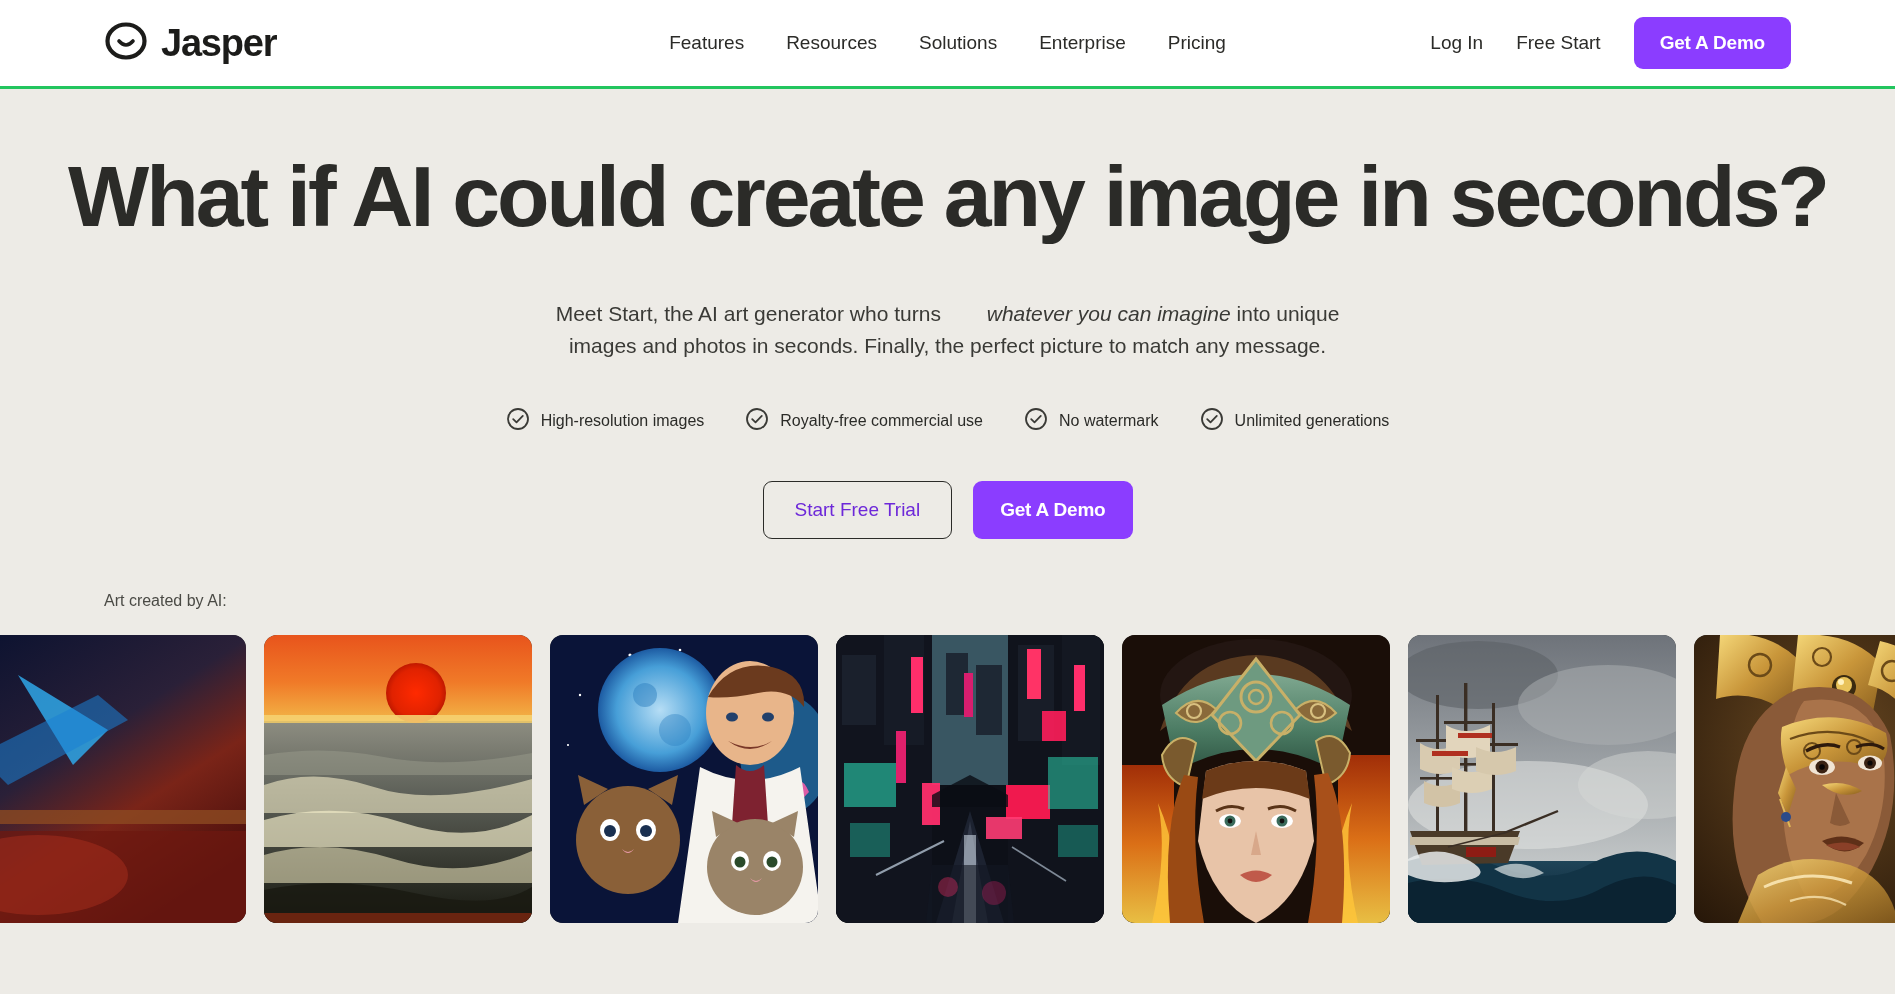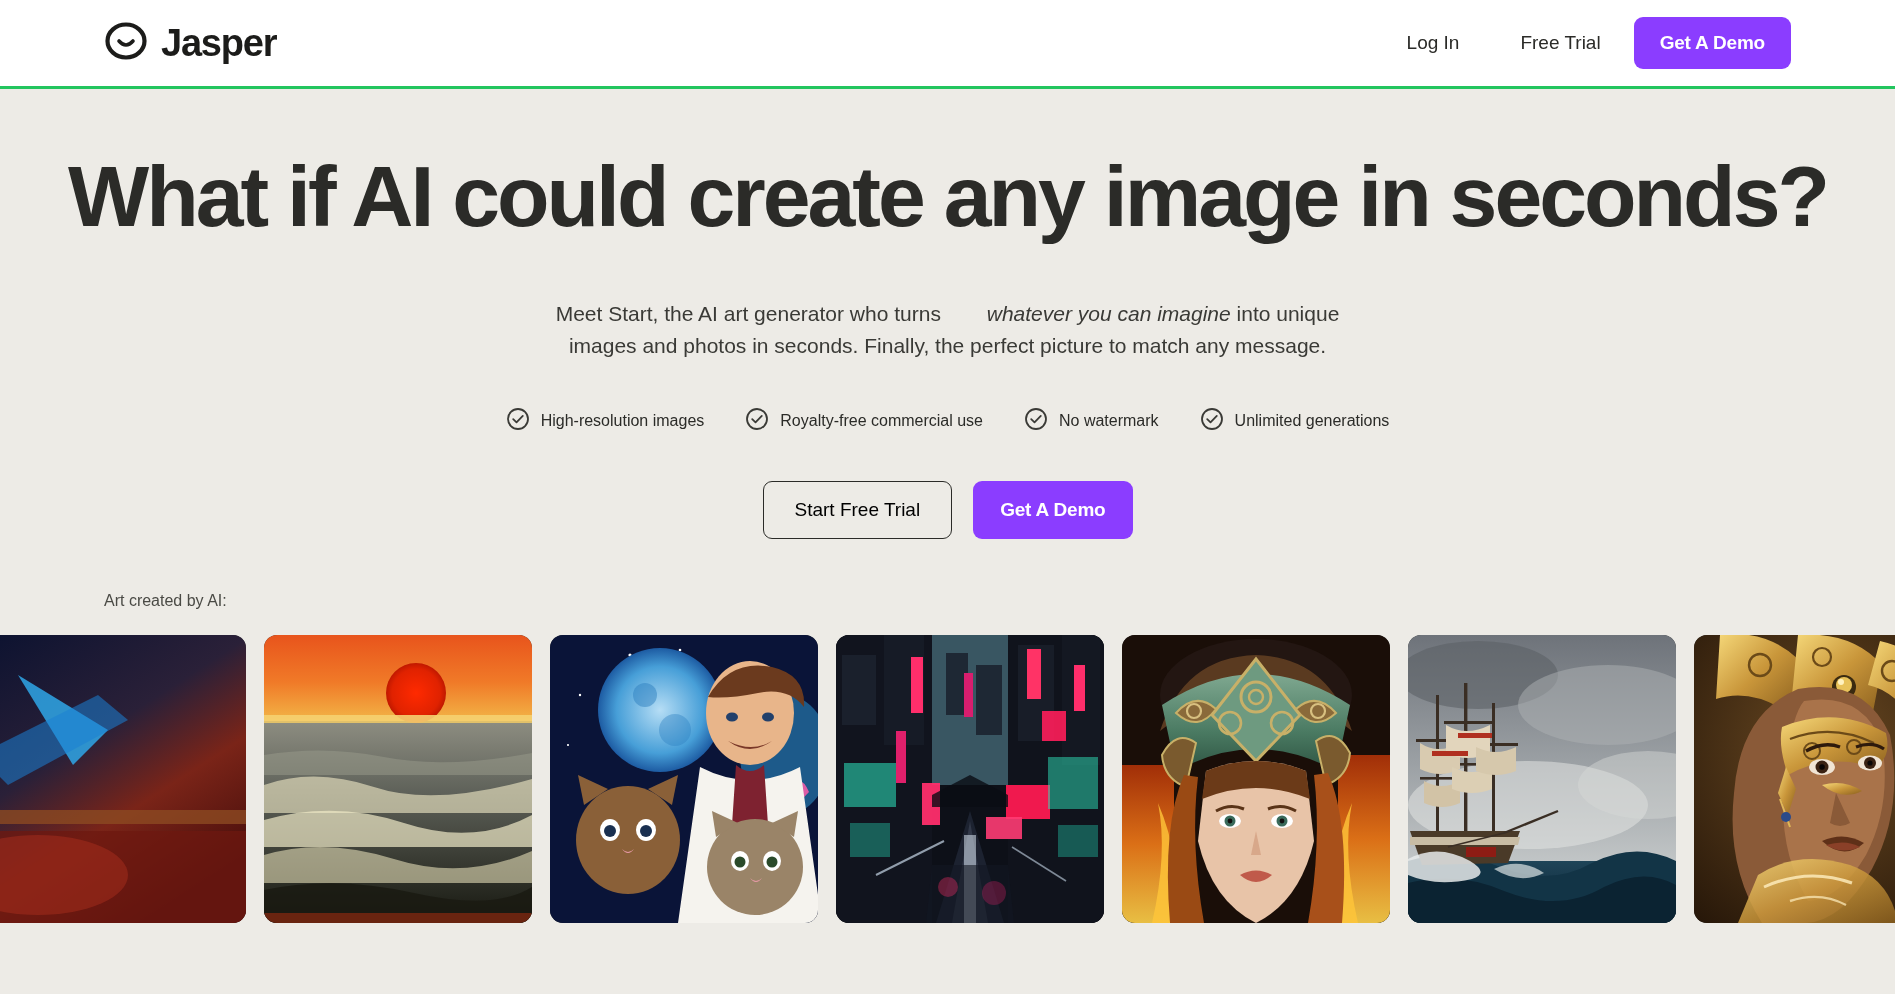--- a/index.html
+++ b/index.html
@@ -58,21 +58,20 @@
     margin-left: auto;
     display: flex;
     align-items: center;
     gap: 33px;
   }
   .header-link {
     font-size: 19px;
     color: #2B2B28;
     cursor: pointer;
     white-space: nowrap;
-    margin-left: 28px;
   }
   .btn-demo-header {
     background: #8B3DFF;
     color: #FFFFFF;
     font-size: 19px;
     font-weight: bold;
     letter-spacing: -0.2px;
     border: none;
     border-radius: 9px;
     padding: 15px 26px;
@@ -129,21 +128,21 @@
 
   .cta-row {
     display: flex;
     justify-content: center;
     align-items: center;
     gap: 21px;
     margin-top: 46px;
   }
   .btn-trial {
     background: transparent;
-    color: #000000;
+    color: #6d28d9;
     font-size: 19px;
     border: 1.5px solid #2B2B28;
     border-radius: 9px;
     padding: 17px 31px;
     cursor: pointer;
     white-space: nowrap;
     font-family: "Liberation Sans", sans-serif;
   }
   .btn-demo-hero {
     background: #8B3DFF;
@@ -198,24 +197,31 @@
   <div class="logo">
     <span class="logo-mark">
       <svg width="44" height="40" viewBox="0 0 44 40">
         <ellipse cx="22" cy="20" rx="18.5" ry="16.5" fill="none" stroke="#1C1C1A" stroke-width="4.2"></ellipse>
         <path d="M15 20 Q22 28 29 20" fill="none" stroke="#1C1C1A" stroke-width="3.6" stroke-linecap="round"></path>
       </svg>
     </span>
     <span class="logo-text">Jasper</span>
   </div>
 
+  <nav class="nav">
+    <span class="nav-item">Features</span>
+    <span class="nav-item">Resources</span>
+    <span class="nav-item">Solutions</span>
+    <span class="nav-item">Enterprise</span>
+    <span class="nav-item">Pricing</span>
+  </nav>
 
   <div class="header-right">
     <span class="header-link">Log In</span>
-    <span class="header-link">Free Trial</span>
+    <span class="header-link">Free Start</span>
     <button class="btn-demo-header">Get A Demo</button>
   </div>
 </div>
 
 <div class="hero">
 
   <h1 class="headline">What if AI could create any image in seconds?</h1>
 
   <p class="subhead">
     <span>Meet Start, the AI art generator who turns </span><em>whatever you can imagine</em><span> into unique images and photos in seconds. Finally, the perfect picture to match any message.</span>

